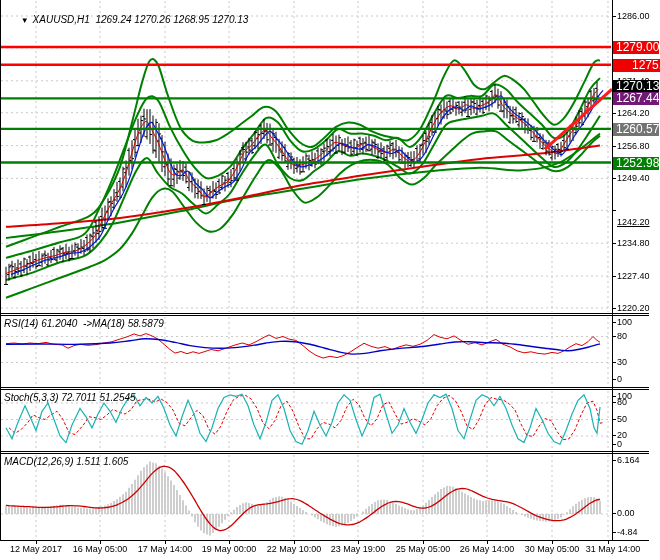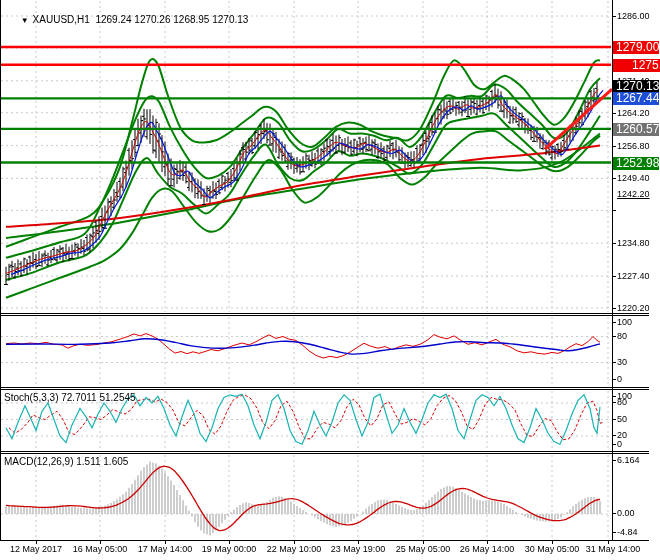--- a/index.html
+++ b/index.html
@@ -1,18 +1,18 @@
 <!DOCTYPE html>
 <html><head>
 <meta charset="utf-8">
 <style>
   html,body{margin:0;padding:0;background:#fff;}
   #chart{position:relative;width:660px;height:560px;background:#fff;overflow:hidden;
          font-family:"Liberation Sans",sans-serif;color:#000;}
-  .panel{position:absolute;left:0;width:649px;border-bottom:1px solid #000;background:#fff;}
+  .panel{position:absolute;left:0;width:649px;border-bottom:1px solid #000;background:#fff;font-style:italic;}
   .panel svg{position:absolute;left:0;top:0;}
   .ind-label{position:absolute;left:4px;top:2px;font-size:10px;white-space:pre;z-index:5;}
   #title{position:absolute;left:4px;top:3px;font-size:10px;z-index:6;white-space:pre;}
   #title .tri{font-size:8px;margin-right:4px;}
   #axis-line{position:absolute;left:612px;top:0;width:1px;height:540px;background:#000;}
   #left-line{position:absolute;left:0;top:0;width:1px;height:540px;background:#000;}
   .plabel{position:absolute;left:617px;font-size:9px;height:12px;line-height:12px;white-space:nowrap;}
   .pbox{position:absolute;left:613px;width:43px;font-size:12px;height:13px;line-height:13px;
         color:#fff;padding-left:3px;white-space:nowrap;}
   .tick{position:absolute;left:612px;width:4px;height:1px;background:#000;}
@@ -671,20 +671,21 @@
         <line x1="358" y1="1" x2="358" y2="70" stroke="#c9c9c9" stroke-width="1" stroke-dasharray="2,3"></line>
         <line x1="423" y1="1" x2="423" y2="70" stroke="#c9c9c9" stroke-width="1" stroke-dasharray="2,3"></line>
         <line x1="487" y1="1" x2="487" y2="70" stroke="#c9c9c9" stroke-width="1" stroke-dasharray="2,3"></line>
         <line x1="552" y1="1" x2="552" y2="70" stroke="#c9c9c9" stroke-width="1" stroke-dasharray="2,3"></line>
         <line x1="608" y1="1" x2="608" y2="70" stroke="#c9c9c9" stroke-width="1" stroke-dasharray="2,3"></line>
         <line x1="1" y1="20.5" x2="611" y2="20.5" stroke="#c9c9c9" stroke-width="1" stroke-dasharray="2,3"></line>
         <line x1="1" y1="46.5" x2="611" y2="46.5" stroke="#c9c9c9" stroke-width="1" stroke-dasharray="2,3"></line>
         <path d="M6.0 27.7L14.0 27.0L22.0 28.0L30.0 27.0L38.0 27.7L46.0 26.4L54.0 28.3L62.0 28.9L68.0 32.2L74.0 29.6L80.0 28.3L88.0 29.3L96.0 28.6L104.0 27.0L112.0 25.7L120.0 23.1L128.0 20.5L134.0 17.9L140.0 19.9L146.0 17.6L152.0 19.9L158.0 23.1L164.0 28.3L170.0 33.5L175.0 37.1L181.0 35.5L187.0 37.7L193.0 35.8L199.0 37.4L205.0 35.5L211.0 33.5L218.0 34.8L226.0 32.2L234.0 29.3L242.0 27.0L249.0 28.9L256.0 25.7L263.0 21.8L269.0 18.9L276.0 22.4L283.0 20.5L289.0 23.1L296.0 24.4L303.0 29.6L309.0 34.8L316.0 39.4L323.0 42.0L330.0 40.3L337.0 41.6L344.0 39.4L351.0 35.5L358.0 30.9L364.0 27.3L371.0 30.3L378.0 32.2L385.0 30.6L392.0 33.5L399.0 30.9L406.0 28.9L413.0 30.3L420.0 28.3L427.0 24.4L434.0 18.6L440.0 21.2L447.0 22.8L454.0 19.9L461.0 24.4L468.0 28.3L475.0 26.7L482.0 28.9L489.0 26.0L496.0 23.4L503.0 28.3L510.0 30.9L517.0 34.8L524.0 36.8L531.0 35.8L538.0 37.4L545.0 38.1L552.0 36.4L558.0 37.4L564.0 34.8L570.0 30.9L576.0 27.7L582.0 29.6L588.0 25.7L593.0 20.5L597.0 24.4L600.0 26.2" fill="none" stroke="#e00000" stroke-width="1"></path>
         <path d="M6.0 28.3C11.7 28.2 27.7 28.0 40.0 28.0C52.3 28.0 68.3 28.5 80.0 28.3C91.7 28.1 101.7 27.6 110.0 27.0C118.3 26.4 124.2 25.4 130.0 24.7C135.8 24.0 140.0 22.9 145.0 22.8C150.0 22.6 155.0 23.2 160.0 23.8C165.0 24.3 170.0 25.4 175.0 26.4C180.0 27.3 185.0 28.7 190.0 29.6C195.0 30.5 200.0 31.1 205.0 31.6C210.0 32.0 215.0 32.2 220.0 32.2C225.0 32.2 230.0 31.9 235.0 31.6C240.0 31.2 245.0 30.6 250.0 29.9C255.0 29.2 260.0 28.1 265.0 27.3C270.0 26.6 275.0 25.6 280.0 25.4C285.0 25.1 290.0 25.2 295.0 25.7C300.0 26.2 305.0 27.2 310.0 28.3C315.0 29.4 320.0 30.9 325.0 32.2C330.0 33.5 335.5 35.1 340.0 36.1C344.5 37.1 347.8 37.8 352.0 38.1C356.2 38.3 360.3 37.9 365.0 37.4C369.7 36.9 375.0 35.6 380.0 34.8C385.0 34.0 390.0 33.4 395.0 32.9C400.0 32.3 405.0 32.0 410.0 31.6C415.0 31.1 420.0 30.8 425.0 30.3C430.0 29.7 435.0 28.7 440.0 28.0C445.0 27.3 450.0 26.4 455.0 26.0C460.0 25.6 465.0 25.6 470.0 25.7C475.0 25.8 480.0 26.5 485.0 26.7C490.0 26.9 495.0 26.7 500.0 27.0C505.0 27.3 510.0 27.8 515.0 28.3C520.0 28.8 525.0 29.6 530.0 30.3C535.0 30.9 540.3 31.6 545.0 32.2C549.7 32.8 554.2 33.4 558.0 33.8C561.8 34.3 564.7 34.9 568.0 34.8C571.3 34.7 574.7 34.1 578.0 33.5C581.3 32.9 585.0 32.0 588.0 31.2C591.0 30.5 594.0 29.5 596.0 28.9C598.0 28.4 599.3 28.1 600.0 27.9" fill="none" stroke="#0000cc" stroke-width="1.4"></path>
       </svg>
+    <div class="ind-label">RSI(14) 61.2040  -&gt;MA(18) 58.5879</div>
   </div>
 
   <div class="panel" id="p-stoch" style="top:389px;height:61px;border-top:1px solid #000;">
     <svg id="svg-stoch" width="612" height="61">
         <line x1="36" y1="1" x2="36" y2="60" stroke="#c9c9c9" stroke-width="1" stroke-dasharray="2,3"></line>
         <line x1="100" y1="1" x2="100" y2="60" stroke="#c9c9c9" stroke-width="1" stroke-dasharray="2,3"></line>
         <line x1="165" y1="1" x2="165" y2="60" stroke="#c9c9c9" stroke-width="1" stroke-dasharray="2,3"></line>
         <line x1="229" y1="1" x2="229" y2="60" stroke="#c9c9c9" stroke-width="1" stroke-dasharray="2,3"></line>
         <line x1="294" y1="1" x2="294" y2="60" stroke="#c9c9c9" stroke-width="1" stroke-dasharray="2,3"></line>
         <line x1="358" y1="1" x2="358" y2="60" stroke="#c9c9c9" stroke-width="1" stroke-dasharray="2,3"></line>
@@ -924,32 +925,32 @@
       <div class="plabel" style="top: 10px;">1286.00</div>
       <div class="tick" style="top: 16px;"></div>
       <div class="plabel" style="top: 75px;">1271.40</div>
       <div class="tick" style="top: 81px;"></div>
       <div class="plabel" style="top: 107px;">1264.20</div>
       <div class="tick" style="top: 113px;"></div>
       <div class="plabel" style="top: 140px;">1256.80</div>
       <div class="tick" style="top: 146px;"></div>
       <div class="plabel" style="top: 172px;">1249.40</div>
       <div class="tick" style="top: 178px;"></div>
-      <div class="plabel" style="top: 188px; text-decoration: underline;">1242.20</div>
+      <div class="plabel" style="top: 216px; text-decoration: underline;">1242.20</div>
       <div class="tick" style="top: 210px;"></div>
       <div class="plabel" style="top: 237px;">1234.80</div>
       <div class="tick" style="top: 243px;"></div>
       <div class="plabel" style="top: 270px;">1227.40</div>
       <div class="tick" style="top: 276px;"></div>
       <div class="plabel" style="top: 302px;">1220.20</div>
       <div class="tick" style="top: 308px;"></div>
       <div class="pbox" style="background: rgb(240, 0, 0); top: 41px;">1279.00</div>
       <div class="pbox" style="background: rgb(240, 0, 0); top: 59px; padding-left: 19px;">1275.00</div>
       <div class="pbox" style="background: rgb(0, 0, 0); top: 80px;">1270.13</div>
-      <div class="pbox" style="background: #1d4ed8; top: 92px;">1267.44</div>
+      <div class="pbox" style="background: #701a75; top: 92px;">1267.44</div>
       <div class="pbox" style="background: #737373; top: 123px;">1260.57</div>
       <div class="pbox" style="background: rgb(0, 128, 0); top: 157px;">1252.98</div>
       <div class="plabel" style="top: 316px;">100</div>
       <div class="tick" style="top: 322px;"></div>
       <div class="plabel" style="top: 330px;">80</div>
       <div class="tick" style="top: 336px;"></div>
       <div class="plabel" style="top: 356px;">30</div>
       <div class="tick" style="top: 362px;"></div>
       <div class="plabel" style="top: 373px;">0</div>
       <div class="tick" style="top: 379px;"></div>

